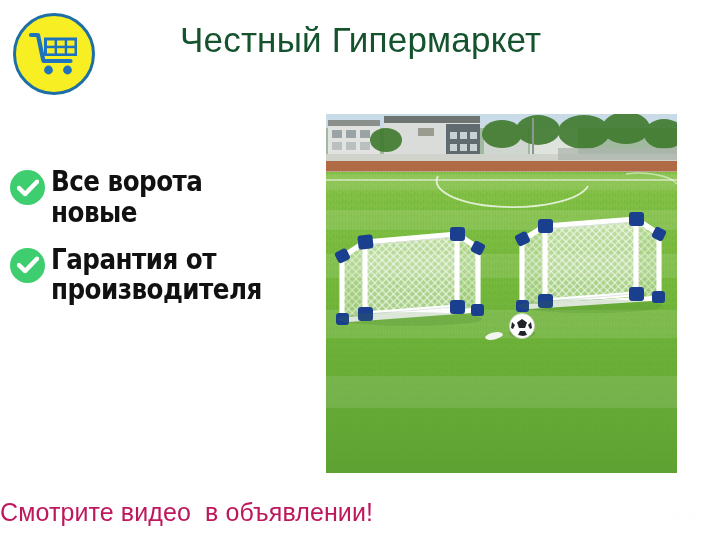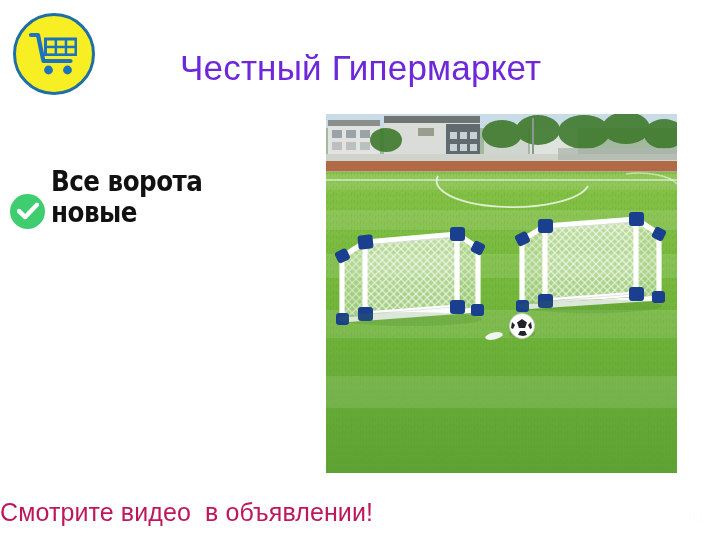--- a/index.html
+++ b/index.html
@@ -20,34 +20,34 @@
     position:absolute;left:13px;top:13px;
     width:82px;height:82px;border-radius:50%;
     background:#f7ef23;
     border:3px solid #1e6fa6;
     box-sizing:border-box;
   }
   .logo svg{position:absolute;left:50%;top:50%;transform:translate(-50%,-50%);}
 
   
   .title{
-    position:absolute;left:180px;top:48px;
+    position:absolute;left:180px;top:20px;
     font-size:35px;font-weight:400;
     letter-spacing:.2px;
-    color:#6d28d9;
+    color:#14532d;
     white-space:nowrap;
   }
 
   
   .bullets{
     position:absolute;left:10px;top:167px;
     width:310px;
   }
   .bullet{
-    display:flex;align-items:flex-end;
+    display:flex;align-items:flex-start;
     margin-bottom:16px;
   }
   .check{
     flex:0 0 auto;
     width:35px;height:35px;border-radius:50%;
     background:#3ece6f;
     position:relative;
     margin-top:3px;
     margin-right:6px;
   }
@@ -130,20 +130,29 @@
       <span class="check">
         <svg width="22" height="17" viewBox="0 0 22 17">
           <path d="M2 8.6 L8.2 14.6 L20 2.2" fill="none" stroke="#ffffff" stroke-width="4.4" stroke-linecap="round" stroke-linejoin="round"></path>
         </svg>
       </span>
       <span class="btxt">Все ворота
 новые</span>
     </div>
 
 
+    <div class="bullet">
+      <span class="check">
+        <svg width="22" height="17" viewBox="0 0 22 17">
+          <path d="M2 8.6 L8.2 14.6 L20 2.2" fill="none" stroke="#ffffff" stroke-width="4.4" stroke-linecap="round" stroke-linejoin="round"></path>
+        </svg>
+      </span>
+      <span class="btxt">Гарантия от
+производителя</span>
+    </div>
 
   </div>
 
   <div class="photo">
     <svg viewBox="0 0 351 359" preserveAspectRatio="none">
       <defs>
         <linearGradient id="grassG" x1="0" y1="0" x2="0" y2="1">
           <stop offset="0" stop-color="#86c247"></stop>
           <stop offset="0.35" stop-color="#76b93c"></stop>
           <stop offset="1" stop-color="#5ea233"></stop>

